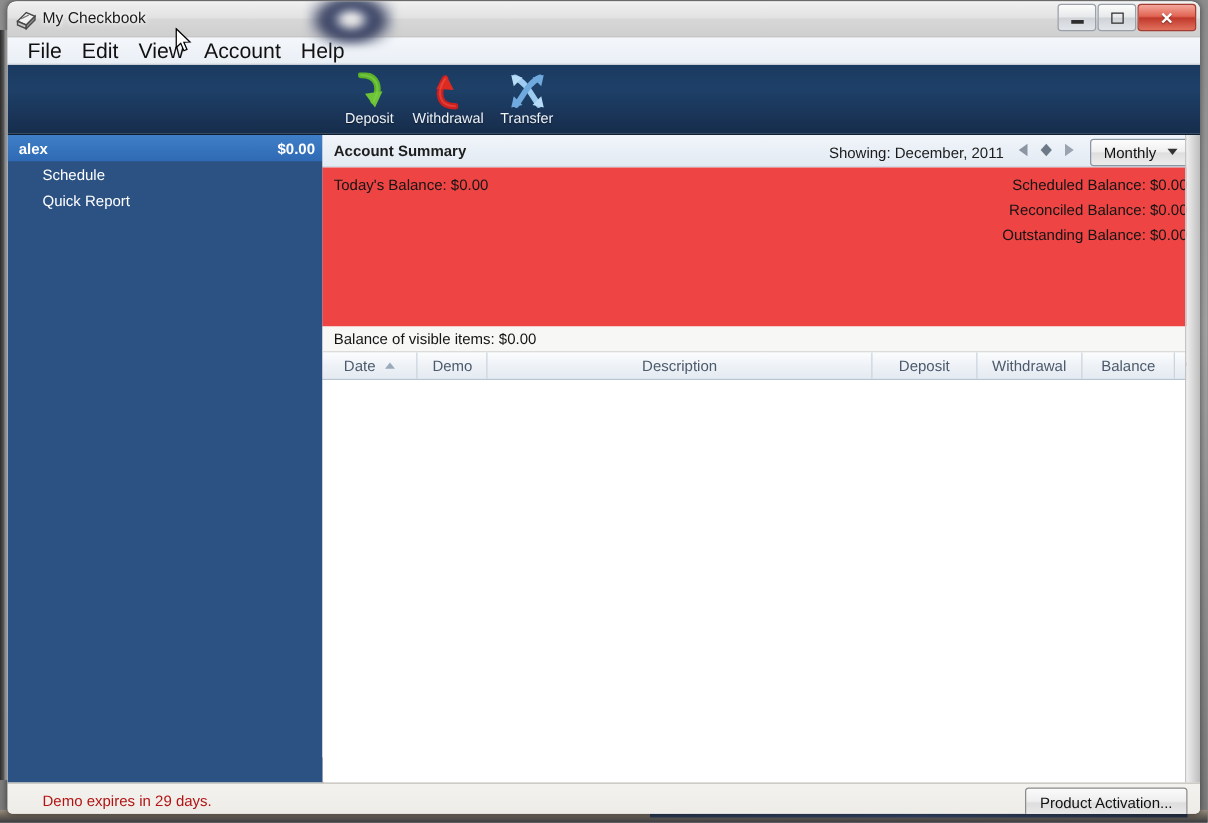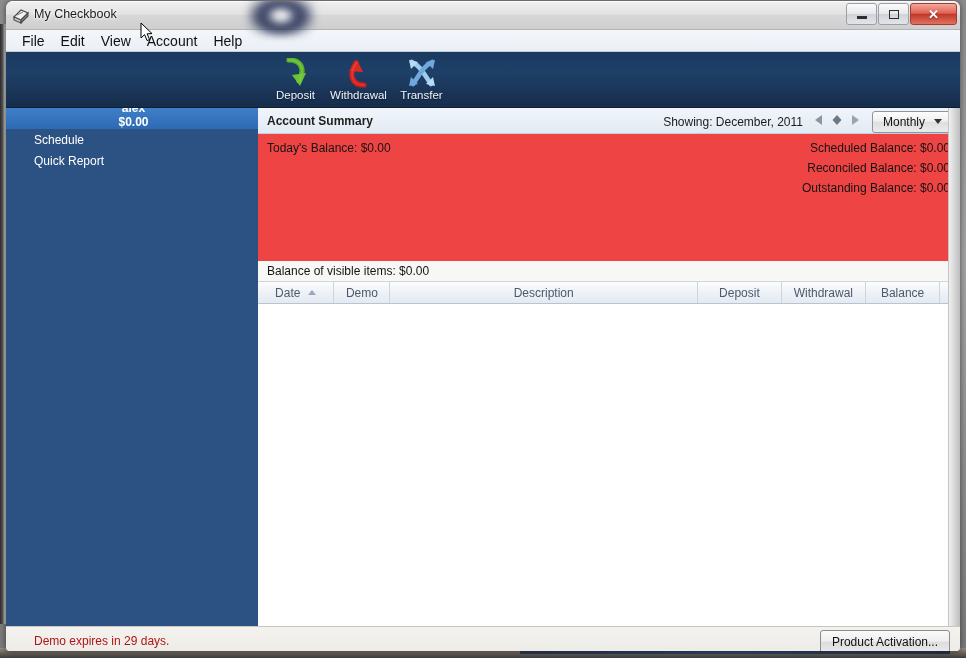--- a/index.html
+++ b/index.html
@@ -117,21 +117,21 @@
   
   .menubar {
     height: 21px;
     background: linear-gradient(180deg,#f4f7fb 0%,#eaeff6 100%);
     border-bottom: 1px solid #c6cdd6;
     display: flex;
     align-items: center;
     padding-left: 8px;
   }
   .menu-item {
-    font-size: 14px;
+    font-size: 17px;
     color: #101010;
     padding: 2px 8px;
     cursor: default;
     white-space: nowrap;
   }
 
   
   .toolbar {
     position: relative;
     height: 55px;
@@ -201,22 +201,21 @@
     color: #ffffff;
     font-size: 12px;
     cursor: default;
     white-space: nowrap;
   }
   .side-row.account {
     background: linear-gradient(180deg,#3f7fc8 0%,#2f6ab4 100%);
     font-weight: bold;
     padding-left: 9px;
     padding-right: 6px;
-    justify-content: flex-end;
-    flex-direction: column;
+    justify-content: space-between;
   }
   .side-row.child { padding-left: 28px; }
   .side-row .amt { font-weight: bold; }
 
   
   .pane {
     position: absolute;
     left: 252px; top: 0;
     right: 0; height: 518px;
     background: #fff;

